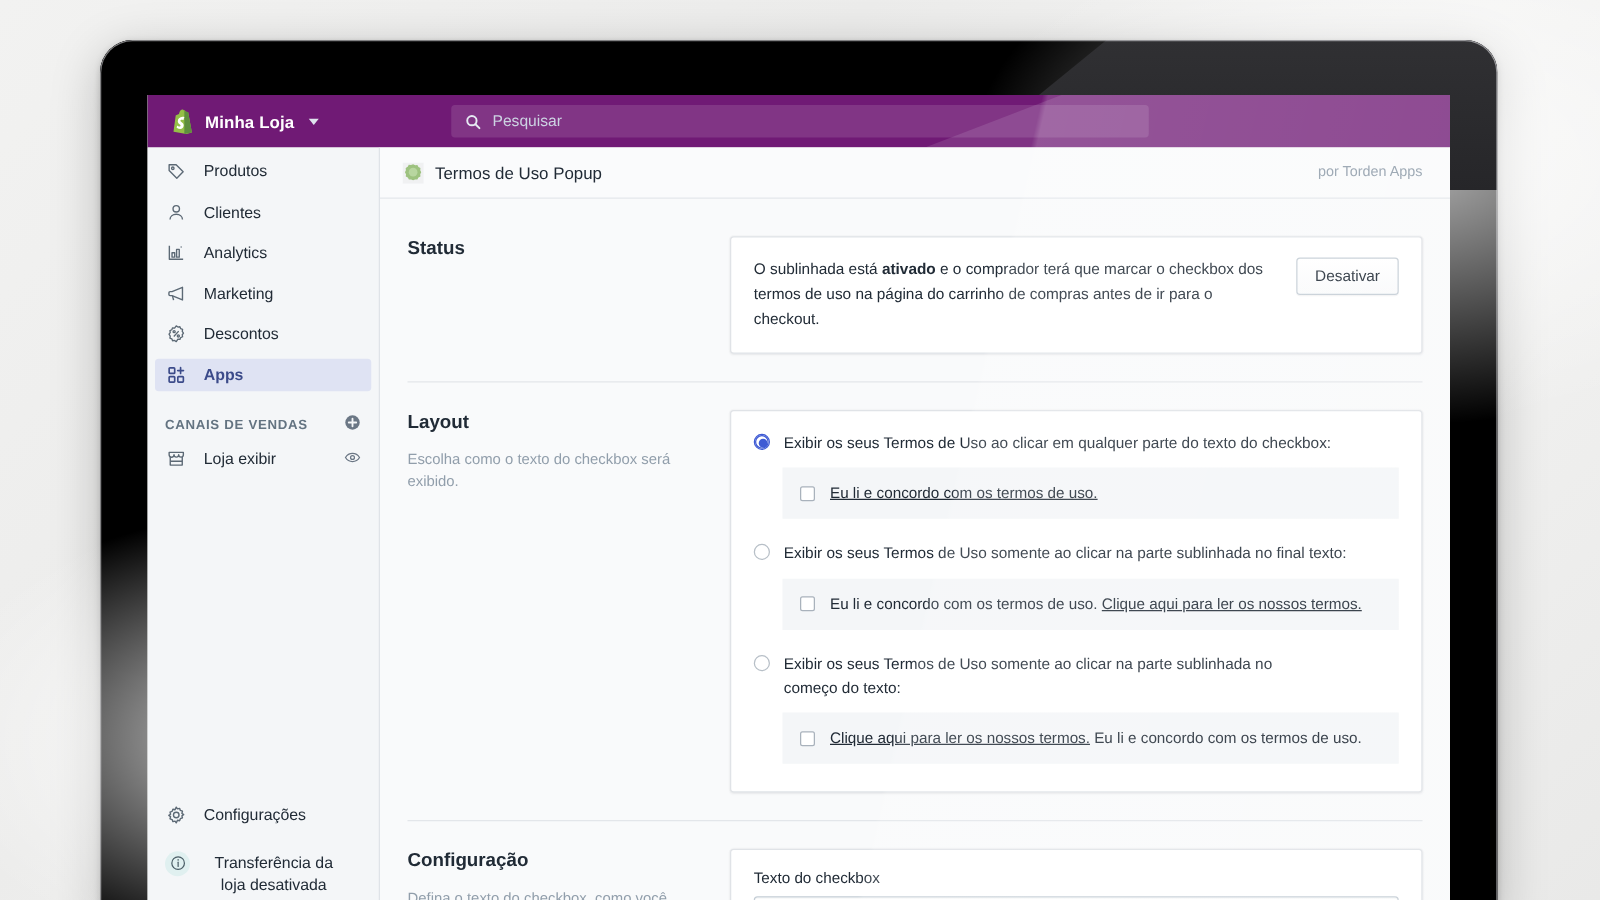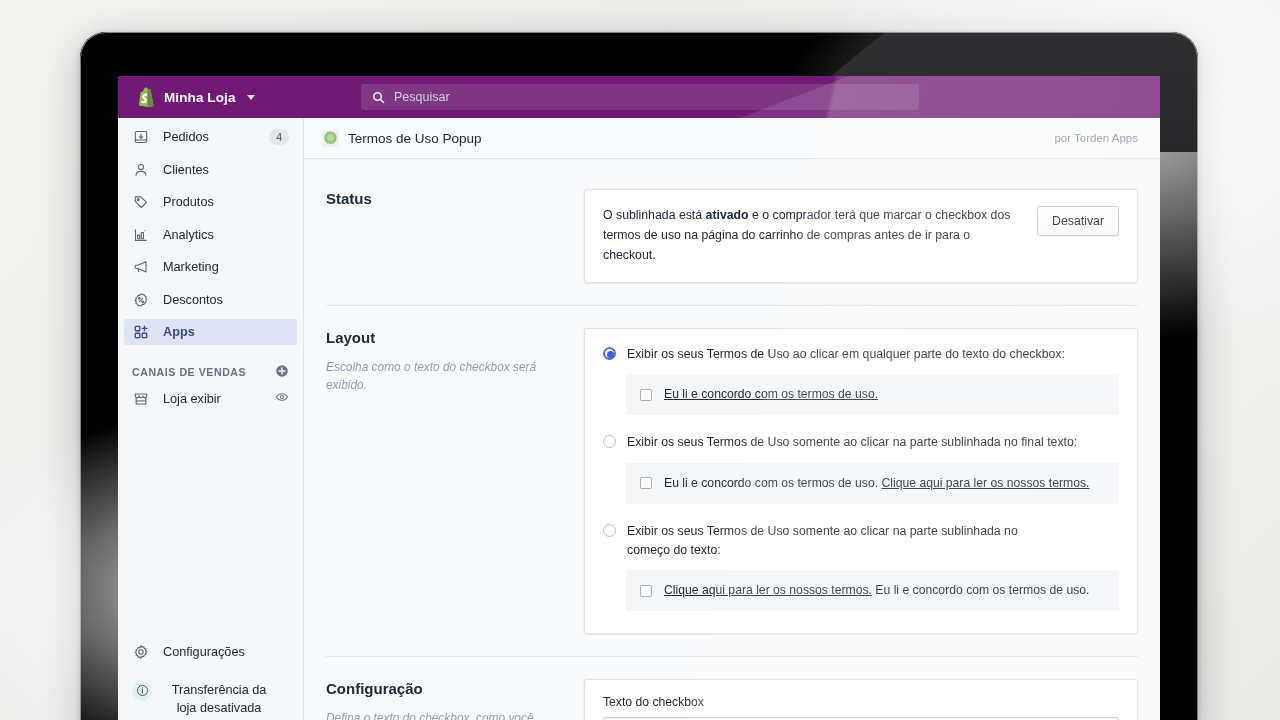--- a/index.html
+++ b/index.html
@@ -209,21 +209,21 @@
   }
   .section-label{
     width:258px; flex:0 0 258px;
     padding-right:26px;
     padding-top:1px;
   }
   .section-label h3{
     font-size:15px; color:#212b36; font-weight:bold; margin-bottom:12px;
   }
   .section-label p{
-    font-size:11.9px; color:#919eab; line-height:1.55;font-style:italic;
+    font-size:11.9px; color:#919eab; line-height:1.55;
   }
   .section-body{ flex:1 1 auto; }
 
   .card{
     background:#fff;
     border:1px solid #e0e3e7;
     border-radius:3px;
     box-shadow:0 0 0 1px rgba(63,63,68,.02), 0 1px 2px rgba(63,63,68,.07);
   }
 
@@ -333,50 +333,39 @@
             </svg>
             <span>Pesquisar</span>
           </div>
         </div>
 
         <div id="adminbody">
 
           <div id="sidebar">
 
 
+
             <div class="nav-item">
               <span class="ico">
                 <svg width="16" height="16" viewBox="0 0 18 18" fill="none" stroke="#5c6975" stroke-width="1.25" stroke-linejoin="round">
-                  <rect x="2.6" y="2.8" width="12.8" height="12.4" rx="1.6"></rect>
-                  <path d="M9 5.4v4.8M6.9 8.3 9 10.4l2.1-2.1"></path>
-                  <path d="M2.6 12.4h12.8"></path>
-                </svg>
-              </span>
-              <span class="lbl">Pedidos</span>
-              <span class="badge">4</span>
+                  <path d="M2.6 3.2h6.3l6.3 6.3-5.7 5.7-6.9-6.9z"></path>
+                  <circle cx="5.9" cy="6.3" r="1.1"></circle>
+                </svg>
+              </span>
+              <span class="lbl">Produtos</span>
             </div>
 
             <div class="nav-item">
               <span class="ico">
                 <svg width="16" height="16" viewBox="0 0 18 18" fill="none" stroke="#5c6975" stroke-width="1.25" stroke-linejoin="round">
                   <circle cx="9" cy="5.7" r="2.9"></circle>
                   <path d="M3.4 15.4c0-3 2.5-4.8 5.6-4.8s5.6 1.8 5.6 4.8"></path>
                 </svg>
               </span>
               <span class="lbl">Clientes</span>
-            </div>
-
-            <div class="nav-item">
-              <span class="ico">
-                <svg width="16" height="16" viewBox="0 0 18 18" fill="none" stroke="#5c6975" stroke-width="1.25" stroke-linejoin="round">
-                  <path d="M2.6 3.2h6.3l6.3 6.3-5.7 5.7-6.9-6.9z"></path>
-                  <circle cx="5.9" cy="6.3" r="1.1"></circle>
-                </svg>
-              </span>
-              <span class="lbl">Produtos</span>
             </div>
 
             <div class="nav-item">
               <span class="ico">
                 <svg width="16" height="16" viewBox="0 0 18 18" fill="none" stroke="#5c6975" stroke-width="1.25" stroke-linejoin="round">
                   <path d="M2.8 2.9v12.2h12.4"></path>
                   <rect x="5.2" y="9.2" width="2.4" height="4"></rect>
                   <rect x="9.3" y="6.2" width="2.4" height="7"></rect>
                   <rect x="13.4" y="4" width="0.01" height="0.01"></rect>
                 </svg>

